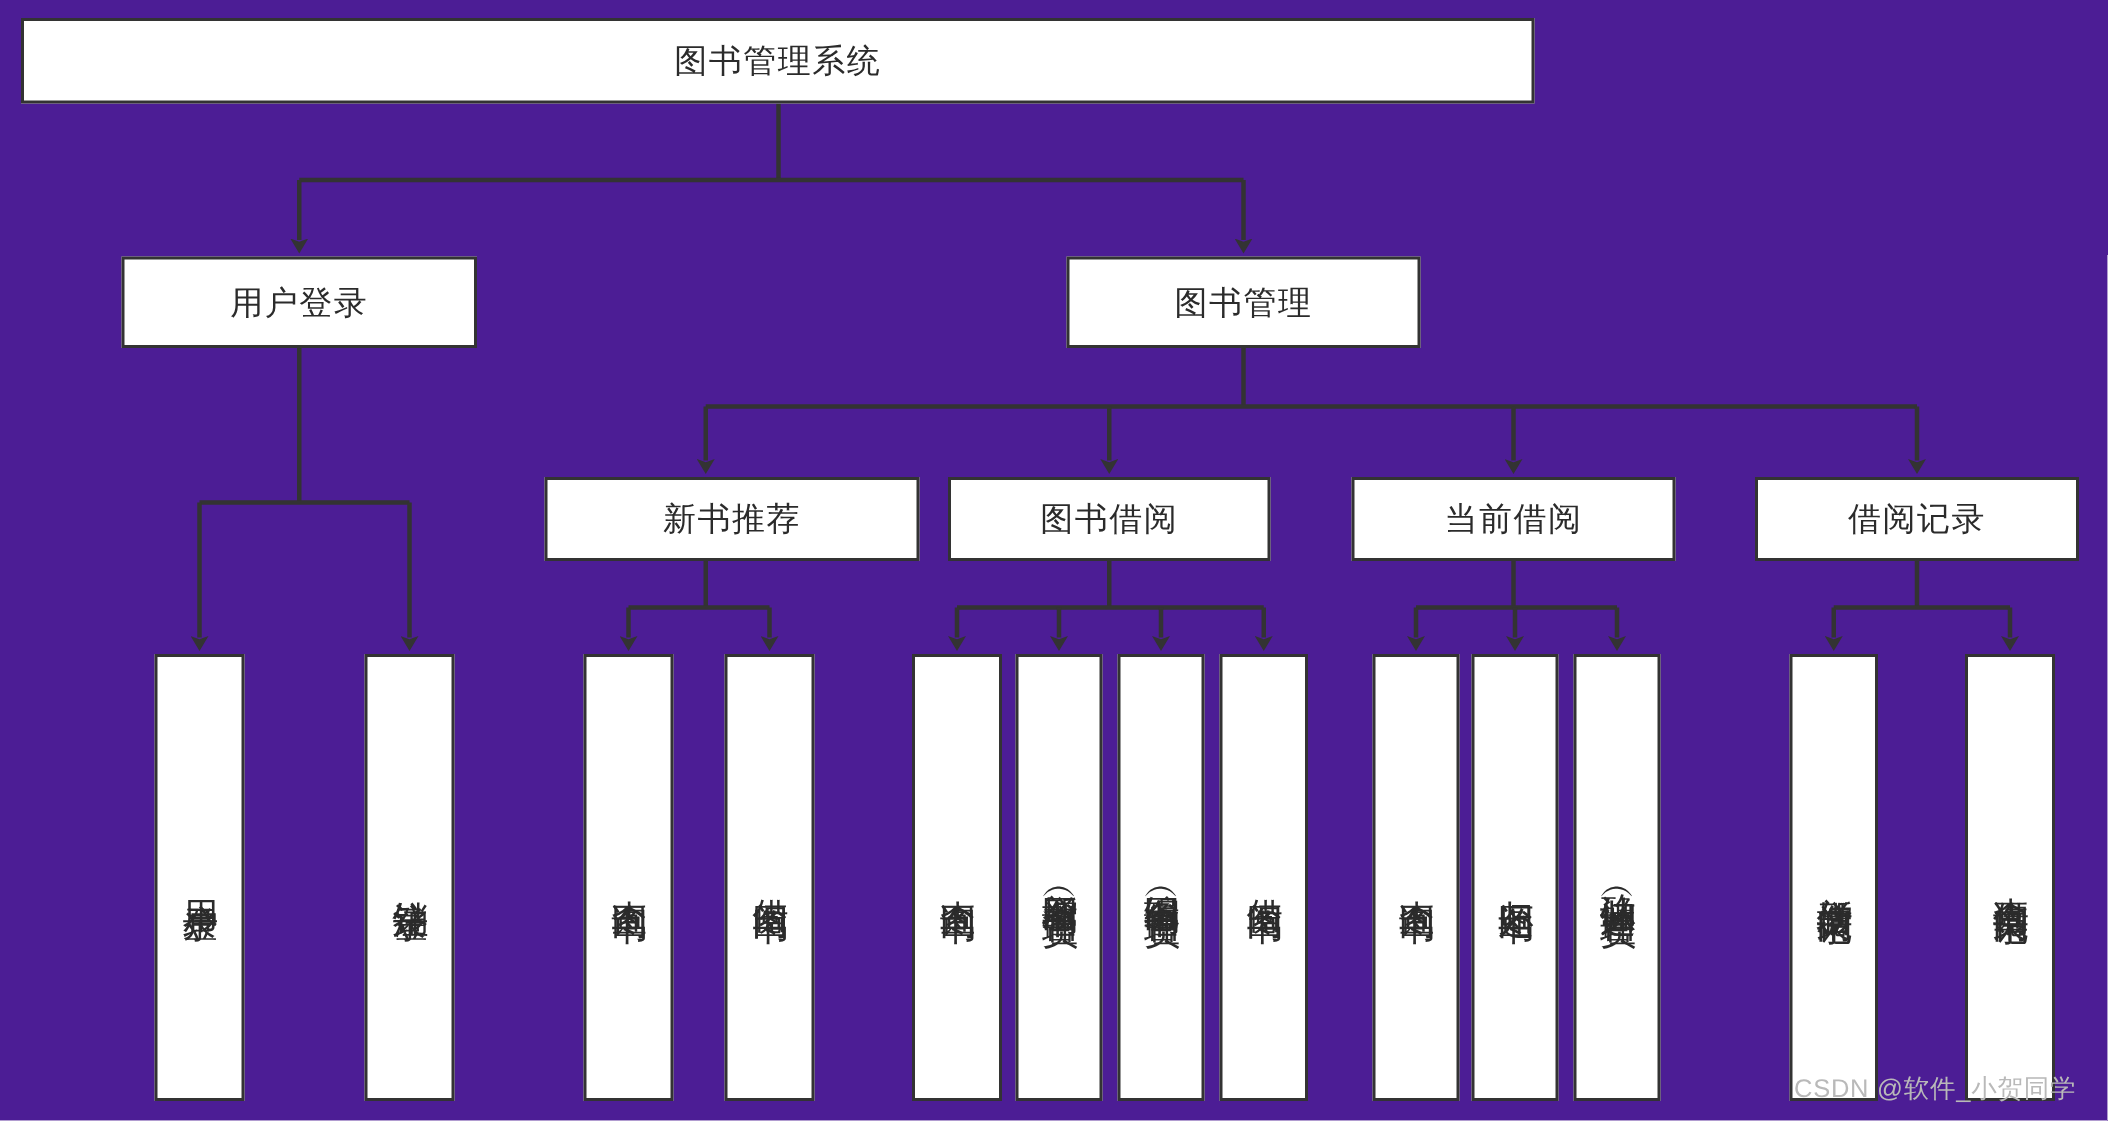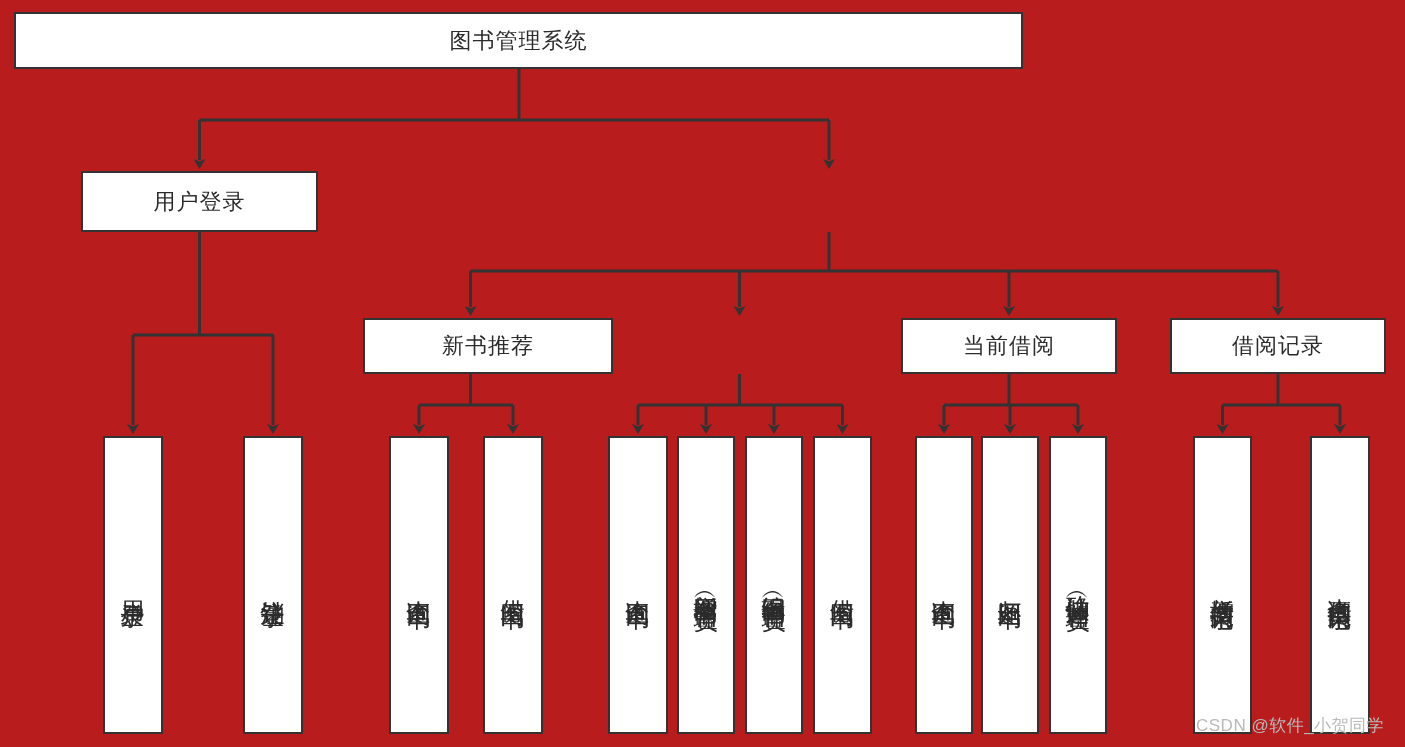--- a/index.html
+++ b/index.html
@@ -7,21 +7,21 @@
     padding: 0;
     background: #ffffff;
   }
   body {
     font-family: "Liberation Sans", "DejaVu Sans", sans-serif;
   }
   #canvas {
     position: relative;
     width: 1405px;
     height: 747px;
-    background: #b91c1c;
+    background: #4c1d95;
     overflow: hidden;
   }
   svg#wires {
     position: absolute;
     left: 0;
     top: 0;
     width: 1405px;
     height: 747px;
     pointer-events: none;
   }
@@ -112,23 +112,29 @@
       </g>
   </svg>
 
   <div class="node horiz" id="node-root" style="left: 14px; top: 12px; width: 1009px; height: 57px;">
     <span>图书管理系统</span>
   </div>
 
   <div class="node horiz" id="node-l2-0" style="left: 81px; top: 171px; width: 237px; height: 61px;">
     <span>用户登录</span>
   </div>
+  <div class="node horiz" id="node-l2-1" style="left: 711px; top: 171px; width: 236px; height: 61px;">
+    <span>图书管理</span>
+  </div>
 
   <div class="node horiz" id="node-l3-0" style="left: 363px; top: 318px; width: 250px; height: 56px;">
     <span>新书推荐</span>
+  </div>
+  <div class="node horiz" id="node-l3-1" style="left: 632px; top: 318px; width: 215px; height: 56px;">
+    <span>图书借阅</span>
   </div>
   <div class="node horiz" id="node-l3-3" style="left: 1170px; top: 318px; width: 216px; height: 56px;">
     <span>借阅记录</span>
   </div>
   <div class="node horiz" id="node-l3-2" style="left: 901px; top: 318px; width: 216px; height: 56px;">
     <span>当前借阅</span>
   </div>
 
   <div class="node vert" id="node-leaf-0" style="left: 103px; top: 436px; width: 60px; height: 298px;">
     <span class="vtext">用户登录</span>

